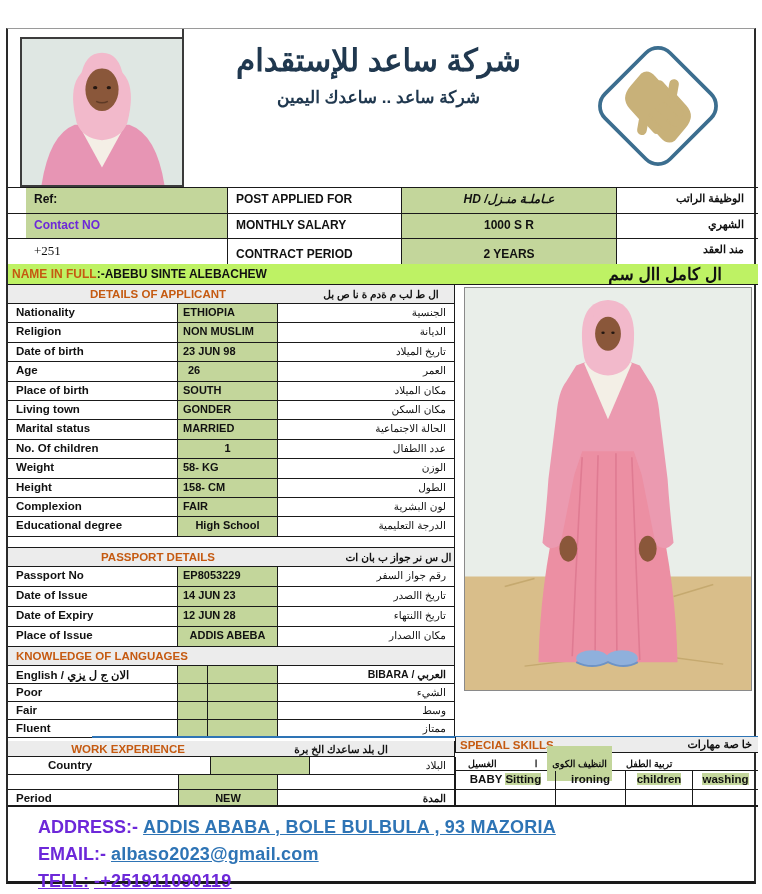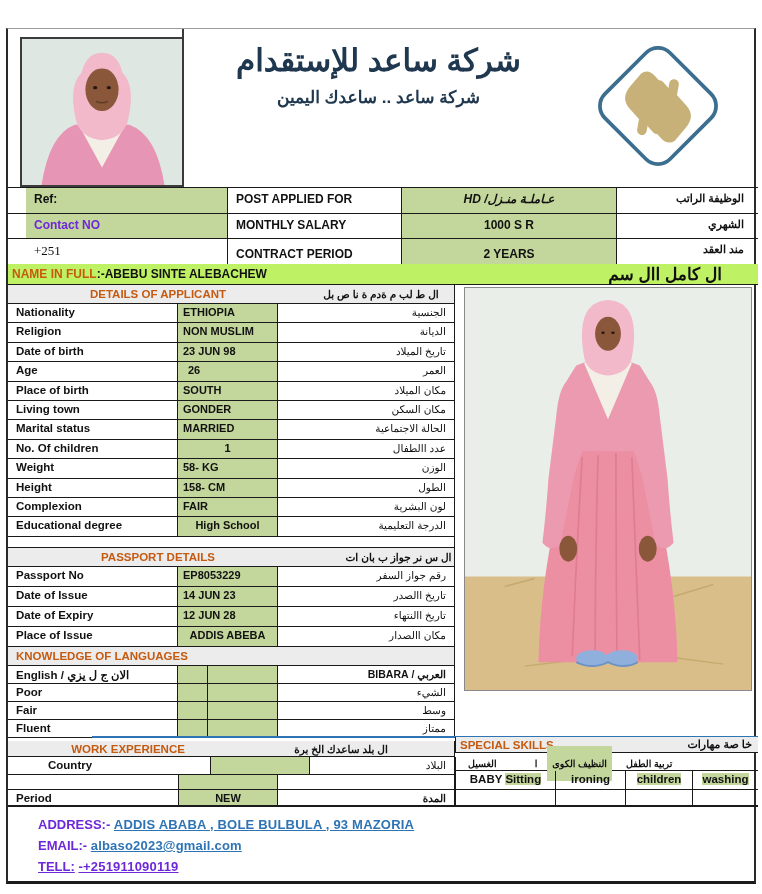--- a/index.html
+++ b/index.html
@@ -91,21 +91,21 @@
   #skills-en{left:447px;top:742px;width:303px;height:19px;display:flex;border-left:1px solid #1a1a1a;border-bottom:1px solid #1a1a1a;}
   #skills-en .cell{border-right:1px solid #1a1a1a;font-size:11.5px;font-weight:bold;text-align:center;padding-top:2px;}
   #skills-en .cell:last-child{border-right:none;}
   .sk1{width:100px;} .sk2{width:70px;} .sk3{width:67px;} .sk4{flex:1;}
   #skills-empty{left:447px;top:761px;width:303px;height:15px;display:flex;border-left:1px solid #1a1a1a;}
   #skills-empty .cell{border-right:1px solid #1a1a1a;}
   #skills-empty .cell:last-child{border-right:none;}
 
   
   #addr-block{left:0;top:776px;width:750px;height:80px;border-top:2px solid #1a1a1a;padding:10px 0 0 30px;font-weight:bold;}
-  #addr-block .line{margin-bottom:6px;font-size:13px;}
+  #addr-block .line{margin-bottom:6px;font-size:18px;}
   .u{text-decoration:underline;}
   #addr-block .val{letter-spacing:0.2px;}
 </style>
 </head>
 <body>
 
 <div id="page">
   <div id="sheet">
 
     <svg id="photo-portrait" class="abs" viewBox="0 0 164 150" preserveAspectRatio="none">

